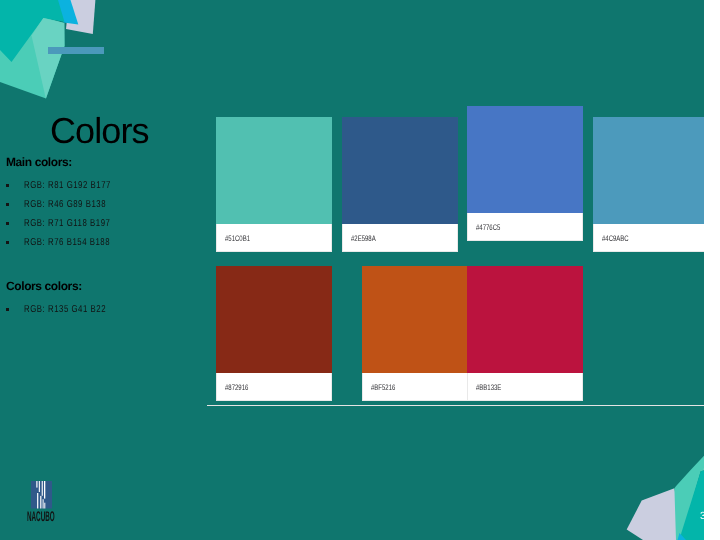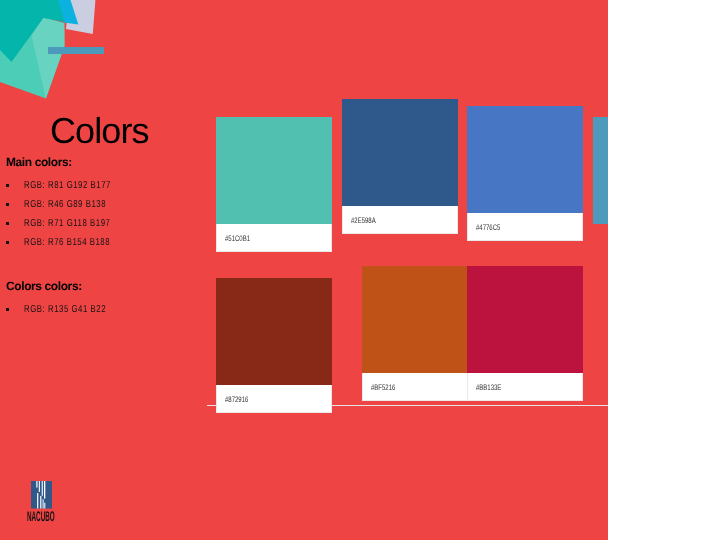--- a/index.html
+++ b/index.html
@@ -1,20 +1,20 @@
 <!DOCTYPE html>
 <html><head>
 <meta charset="utf-8">
 <title>Colors</title>
 <style>
   html,body{margin:0;padding:0;}
   body{width:720px;height:540px;overflow:hidden;background:#ffffff;
        font-family:"Liberation Sans",sans-serif;-webkit-font-smoothing:antialiased;
        text-rendering:geometricPrecision;}
-  .slide{position:relative;width:608px;height:540px;background:#ef4444;overflow:hidden;text-decoration:underline;}
+  .slide{position:relative;width:704px;height:540px;background:#0f766e;overflow:hidden;text-decoration:underline;}
   .deco{position:absolute;left:0;top:0;width:720px;height:540px;}
 
   .title{position:absolute;left:50px;top:113px;font-size:36px;letter-spacing:-0.9px;
          line-height:1;color:#000000;font-weight:400;white-space:nowrap;}
 
   .heading{position:absolute;left:6px;font-size:12px;font-weight:700;color:#000000;
            letter-spacing:-0.4px;line-height:1;white-space:nowrap;}
 
   .blist{position:absolute;left:0;width:215px;}
   .bul{position:relative;height:19px;}
@@ -92,37 +92,40 @@
     </div>
   </div>
 
   <div>
     <div class="card" style="left:216px;top:117px">
       <div class="sw" style="background: rgb(81, 192, 177);"></div>
       <div class="lbl">
           <span>#51C0B1</span>
         </div>
     </div>
-    <div class="card" style="left:342px;top:99px">
+    <div class="card" style="left:342px;top:117px">
       <div class="sw" style="background: rgb(46, 89, 138);"></div>
       <div class="lbl">
           <span>#2E598A</span>
         </div>
     </div>
     <div class="card" style="left:467px;top:106px">
       <div class="sw" style="background: rgb(71, 118, 197);"></div>
       <div class="lbl">
           <span>#4776C5</span>
         </div>
     </div>
     <div class="card" style="left:593px;top:117px">
       <div class="sw" style="background: rgb(76, 154, 188);"></div>
+      <div class="lbl">
+          <span>#4C9ABC</span>
+        </div>
     </div>
 
-    <div class="card" style="left:216px;top:278px">
+    <div class="card" style="left:216px;top:266px">
       <div class="sw" style="background: rgb(135, 41, 22);"></div>
       <div class="lbl">
           <span>#872916</span>
         </div>
     </div>
     <div class="card" style="left:362px;top:266px">
       <div class="sw" style="background: rgb(191, 82, 22);"></div>
       <div class="lbl">
           <span>#BF5216</span>
         </div>

